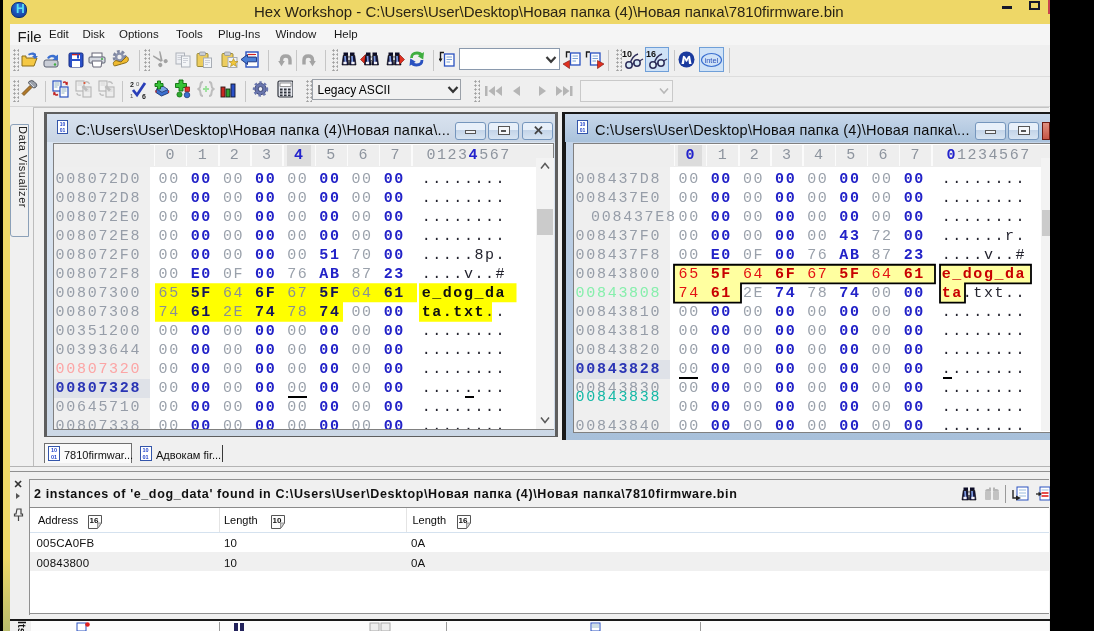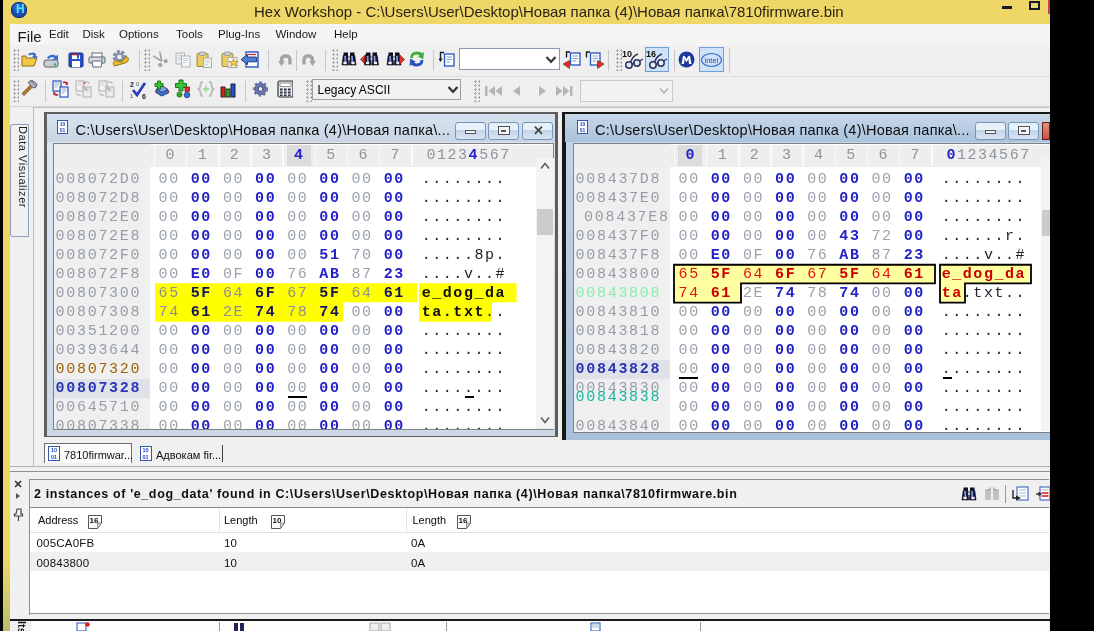--- a/index.html
+++ b/index.html
@@ -475,21 +475,21 @@
 <div class="row mono addr" style="left:1.5px;top:170.95px;color:#969da8">00393644</div>
 <div class="row mono byte g" style="left:104.6px;top:170.95px">00</div>
 <div class="row mono byte nb" style="left:136.75px;top:170.95px">00</div>
 <div class="row mono byte g" style="left:168.9px;top:170.95px">00</div>
 <div class="row mono byte nb" style="left:201.05px;top:170.95px">00</div>
 <div class="row mono byte g" style="left:233.2px;top:170.95px">00</div>
 <div class="row mono byte nb" style="left:265.35px;top:170.95px">00</div>
 <div class="row mono byte g" style="left:297.5px;top:170.95px">00</div>
 <div class="row mono byte nb" style="left:329.65px;top:170.95px">00</div>
 <div class="row mono ascii" style="left:367.8px;top:170.95px"><span class="dk">........</span></div>
-<div class="row mono addr" style="left:1.5px;top:190px;color:#a16207">00807320</div>
+<div class="row mono addr" style="left:1.5px;top:190px;color:#fca5a5">00807320</div>
 <div class="row mono byte g" style="left:104.6px;top:190px">00</div>
 <div class="row mono byte nb" style="left:136.75px;top:190px">00</div>
 <div class="row mono byte g" style="left:168.9px;top:190px">00</div>
 <div class="row mono byte nb" style="left:201.05px;top:190px">00</div>
 <div class="row mono byte g" style="left:233.2px;top:190px">00</div>
 <div class="row mono byte nb" style="left:265.35px;top:190px">00</div>
 <div class="row mono byte g" style="left:297.5px;top:190px">00</div>
 <div class="row mono byte nb" style="left:329.65px;top:190px">00</div>
 <div class="row mono ascii" style="left:367.8px;top:190px"><span class="dk">........</span></div>
 <div class="abs" style="left:0;top:208.55px;width:96px;height:19.5px;background:#dfe2e8"></div>
@@ -579,21 +579,21 @@
 <div class="row mono addr" style="left:1.5px;top:18.55px;color:#969da8">008437E0</div>
 <div class="row mono byte g" style="left:104.6px;top:18.55px">00</div>
 <div class="row mono byte nb" style="left:136.75px;top:18.55px">00</div>
 <div class="row mono byte g" style="left:168.9px;top:18.55px">00</div>
 <div class="row mono byte nb" style="left:201.05px;top:18.55px">00</div>
 <div class="row mono byte g" style="left:233.2px;top:18.55px">00</div>
 <div class="row mono byte nb" style="left:265.35px;top:18.55px">00</div>
 <div class="row mono byte g" style="left:297.5px;top:18.55px">00</div>
 <div class="row mono byte nb" style="left:329.65px;top:18.55px">00</div>
 <div class="row mono ascii" style="left:367.8px;top:18.55px"><span class="dk">........</span></div>
-<div class="row mono addr" style="left:10px;top:37.6px;color:#969da8">008437E8</div>
+<div class="row mono addr" style="left:17px;top:37.6px;color:#969da8">008437E8</div>
 <div class="row mono byte g" style="left:104.6px;top:37.6px">00</div>
 <div class="row mono byte nb" style="left:136.75px;top:37.6px">00</div>
 <div class="row mono byte g" style="left:168.9px;top:37.6px">00</div>
 <div class="row mono byte nb" style="left:201.05px;top:37.6px">00</div>
 <div class="row mono byte g" style="left:233.2px;top:37.6px">00</div>
 <div class="row mono byte nb" style="left:265.35px;top:37.6px">00</div>
 <div class="row mono byte g" style="left:297.5px;top:37.6px">00</div>
 <div class="row mono byte nb" style="left:329.65px;top:37.6px">00</div>
 <div class="row mono ascii" style="left:367.8px;top:37.6px"><span class="dk">........</span></div>
 <div class="row mono addr" style="left:1.5px;top:56.65px;color:#969da8">008437F0</div>

